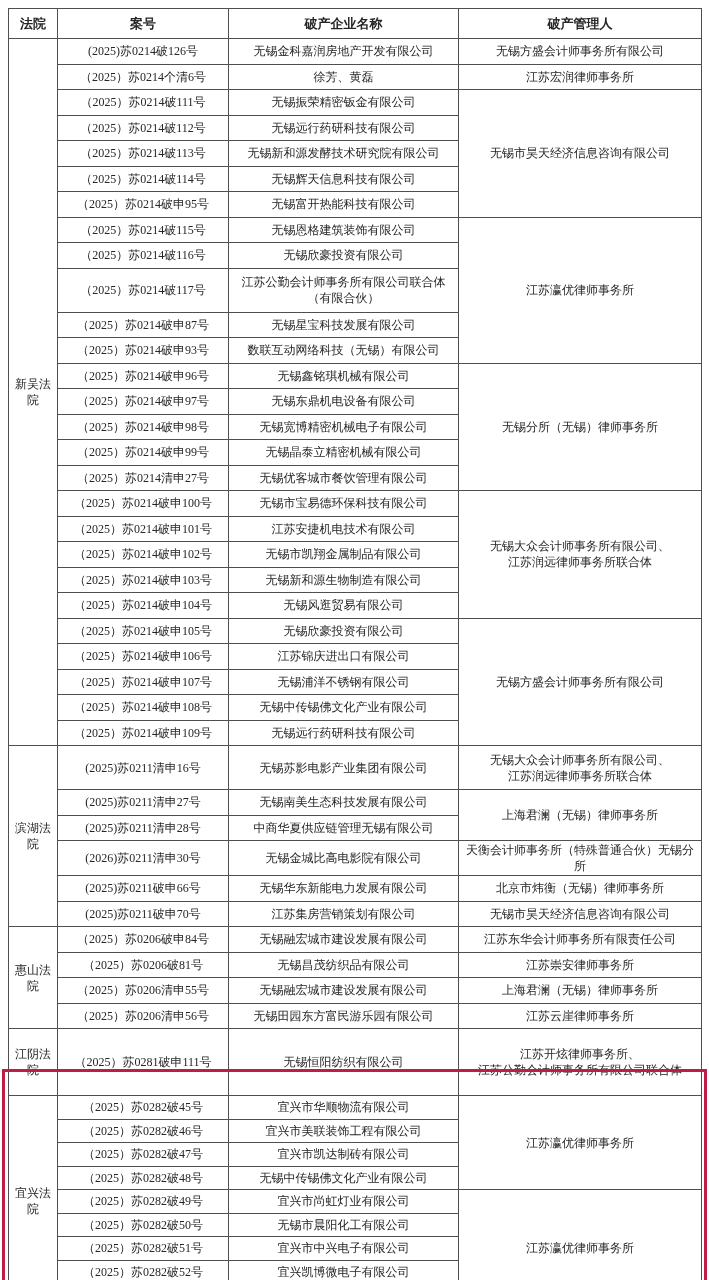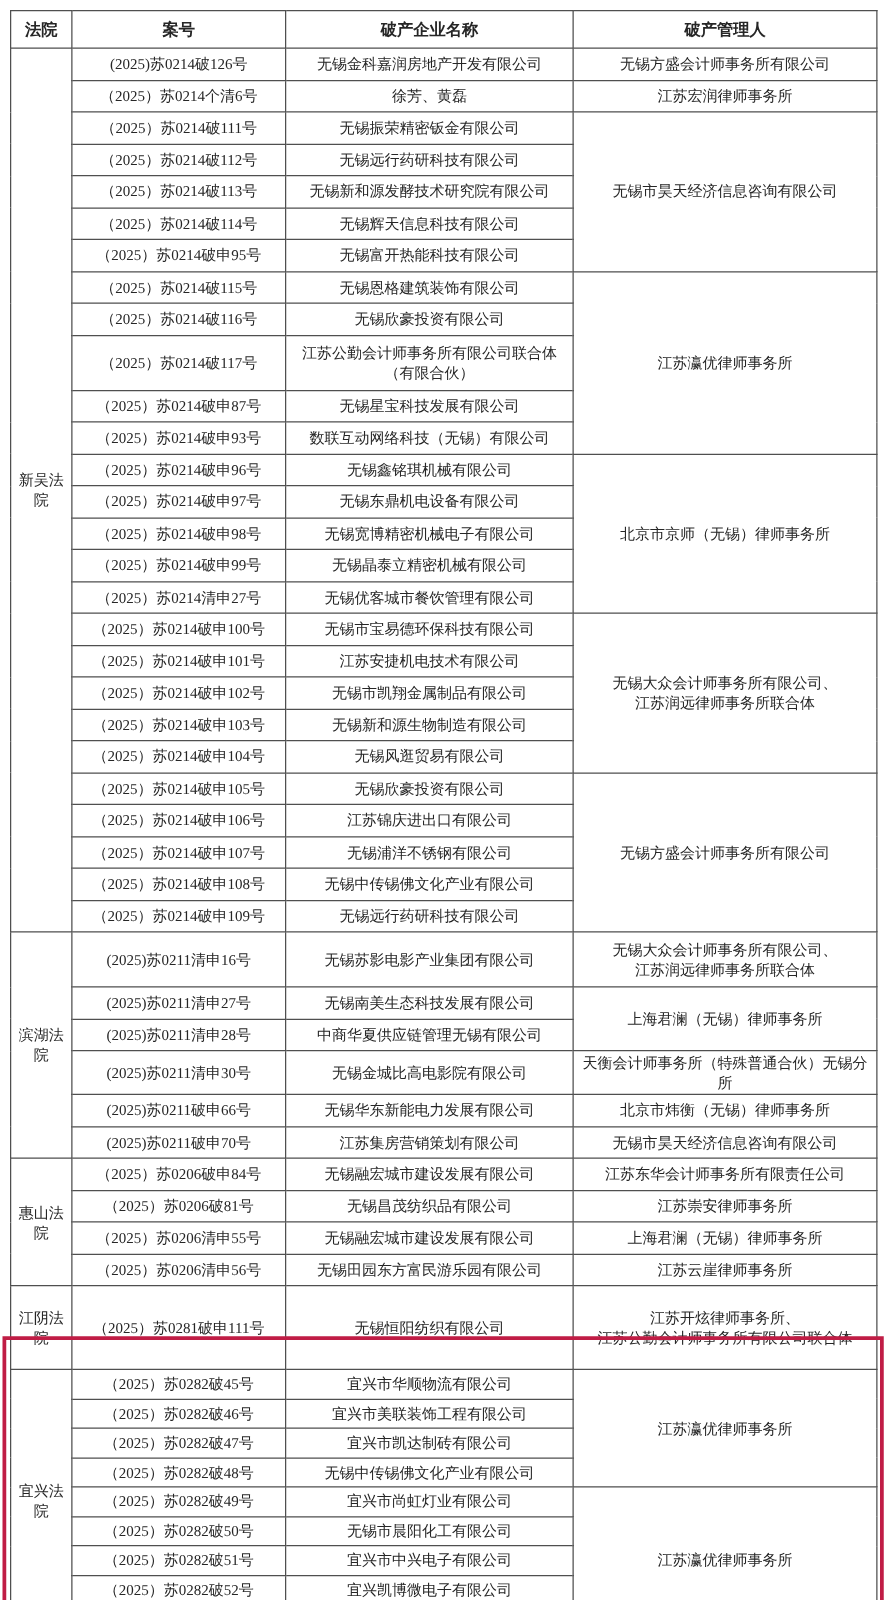--- a/index.html
+++ b/index.html
@@ -119,21 +119,21 @@
           <td>（2025）苏0214破申87号</td>
           <td>无锡星宝科技发展有限公司</td>
         </tr>
         <tr>
           <td>（2025）苏0214破申93号</td>
           <td>数联互动网络科技（无锡）有限公司</td>
         </tr>
         <tr>
           <td>（2025）苏0214破申96号</td>
           <td>无锡鑫铭琪机械有限公司</td>
-          <td rowspan="5">北京市京师（无锡）律师事务所</td>
+          <td rowspan="5">无锡分所（无锡）律师事务所</td>
         </tr>
         <tr>
           <td>（2025）苏0214破申97号</td>
           <td>无锡东鼎机电设备有限公司</td>
         </tr>
         <tr>
           <td>（2025）苏0214破申98号</td>
           <td>无锡宽博精密机械电子有限公司</td>
         </tr>
         <tr>
@@ -197,21 +197,21 @@
         <tr>
           <td>(2025)苏0211清申27号</td>
           <td>无锡南美生态科技发展有限公司</td>
           <td rowspan="2">上海君澜（无锡）律师事务所</td>
         </tr>
         <tr>
           <td>(2025)苏0211清申28号</td>
           <td>中商华夏供应链管理无锡有限公司</td>
         </tr>
         <tr>
-          <td>(2025)苏0211清申30号</td>
+          <td>(2026)苏0211清申30号</td>
           <td>无锡金城比高电影院有限公司</td>
           <td rowspan="1">天衡会计师事务所（特殊普通合伙）无锡分所</td>
         </tr>
         <tr>
           <td>(2025)苏0211破申66号</td>
           <td>无锡华东新能电力发展有限公司</td>
           <td rowspan="1">北京市炜衡（无锡）律师事务所</td>
         </tr>
         <tr>
           <td>(2025)苏0211破申70号</td>

